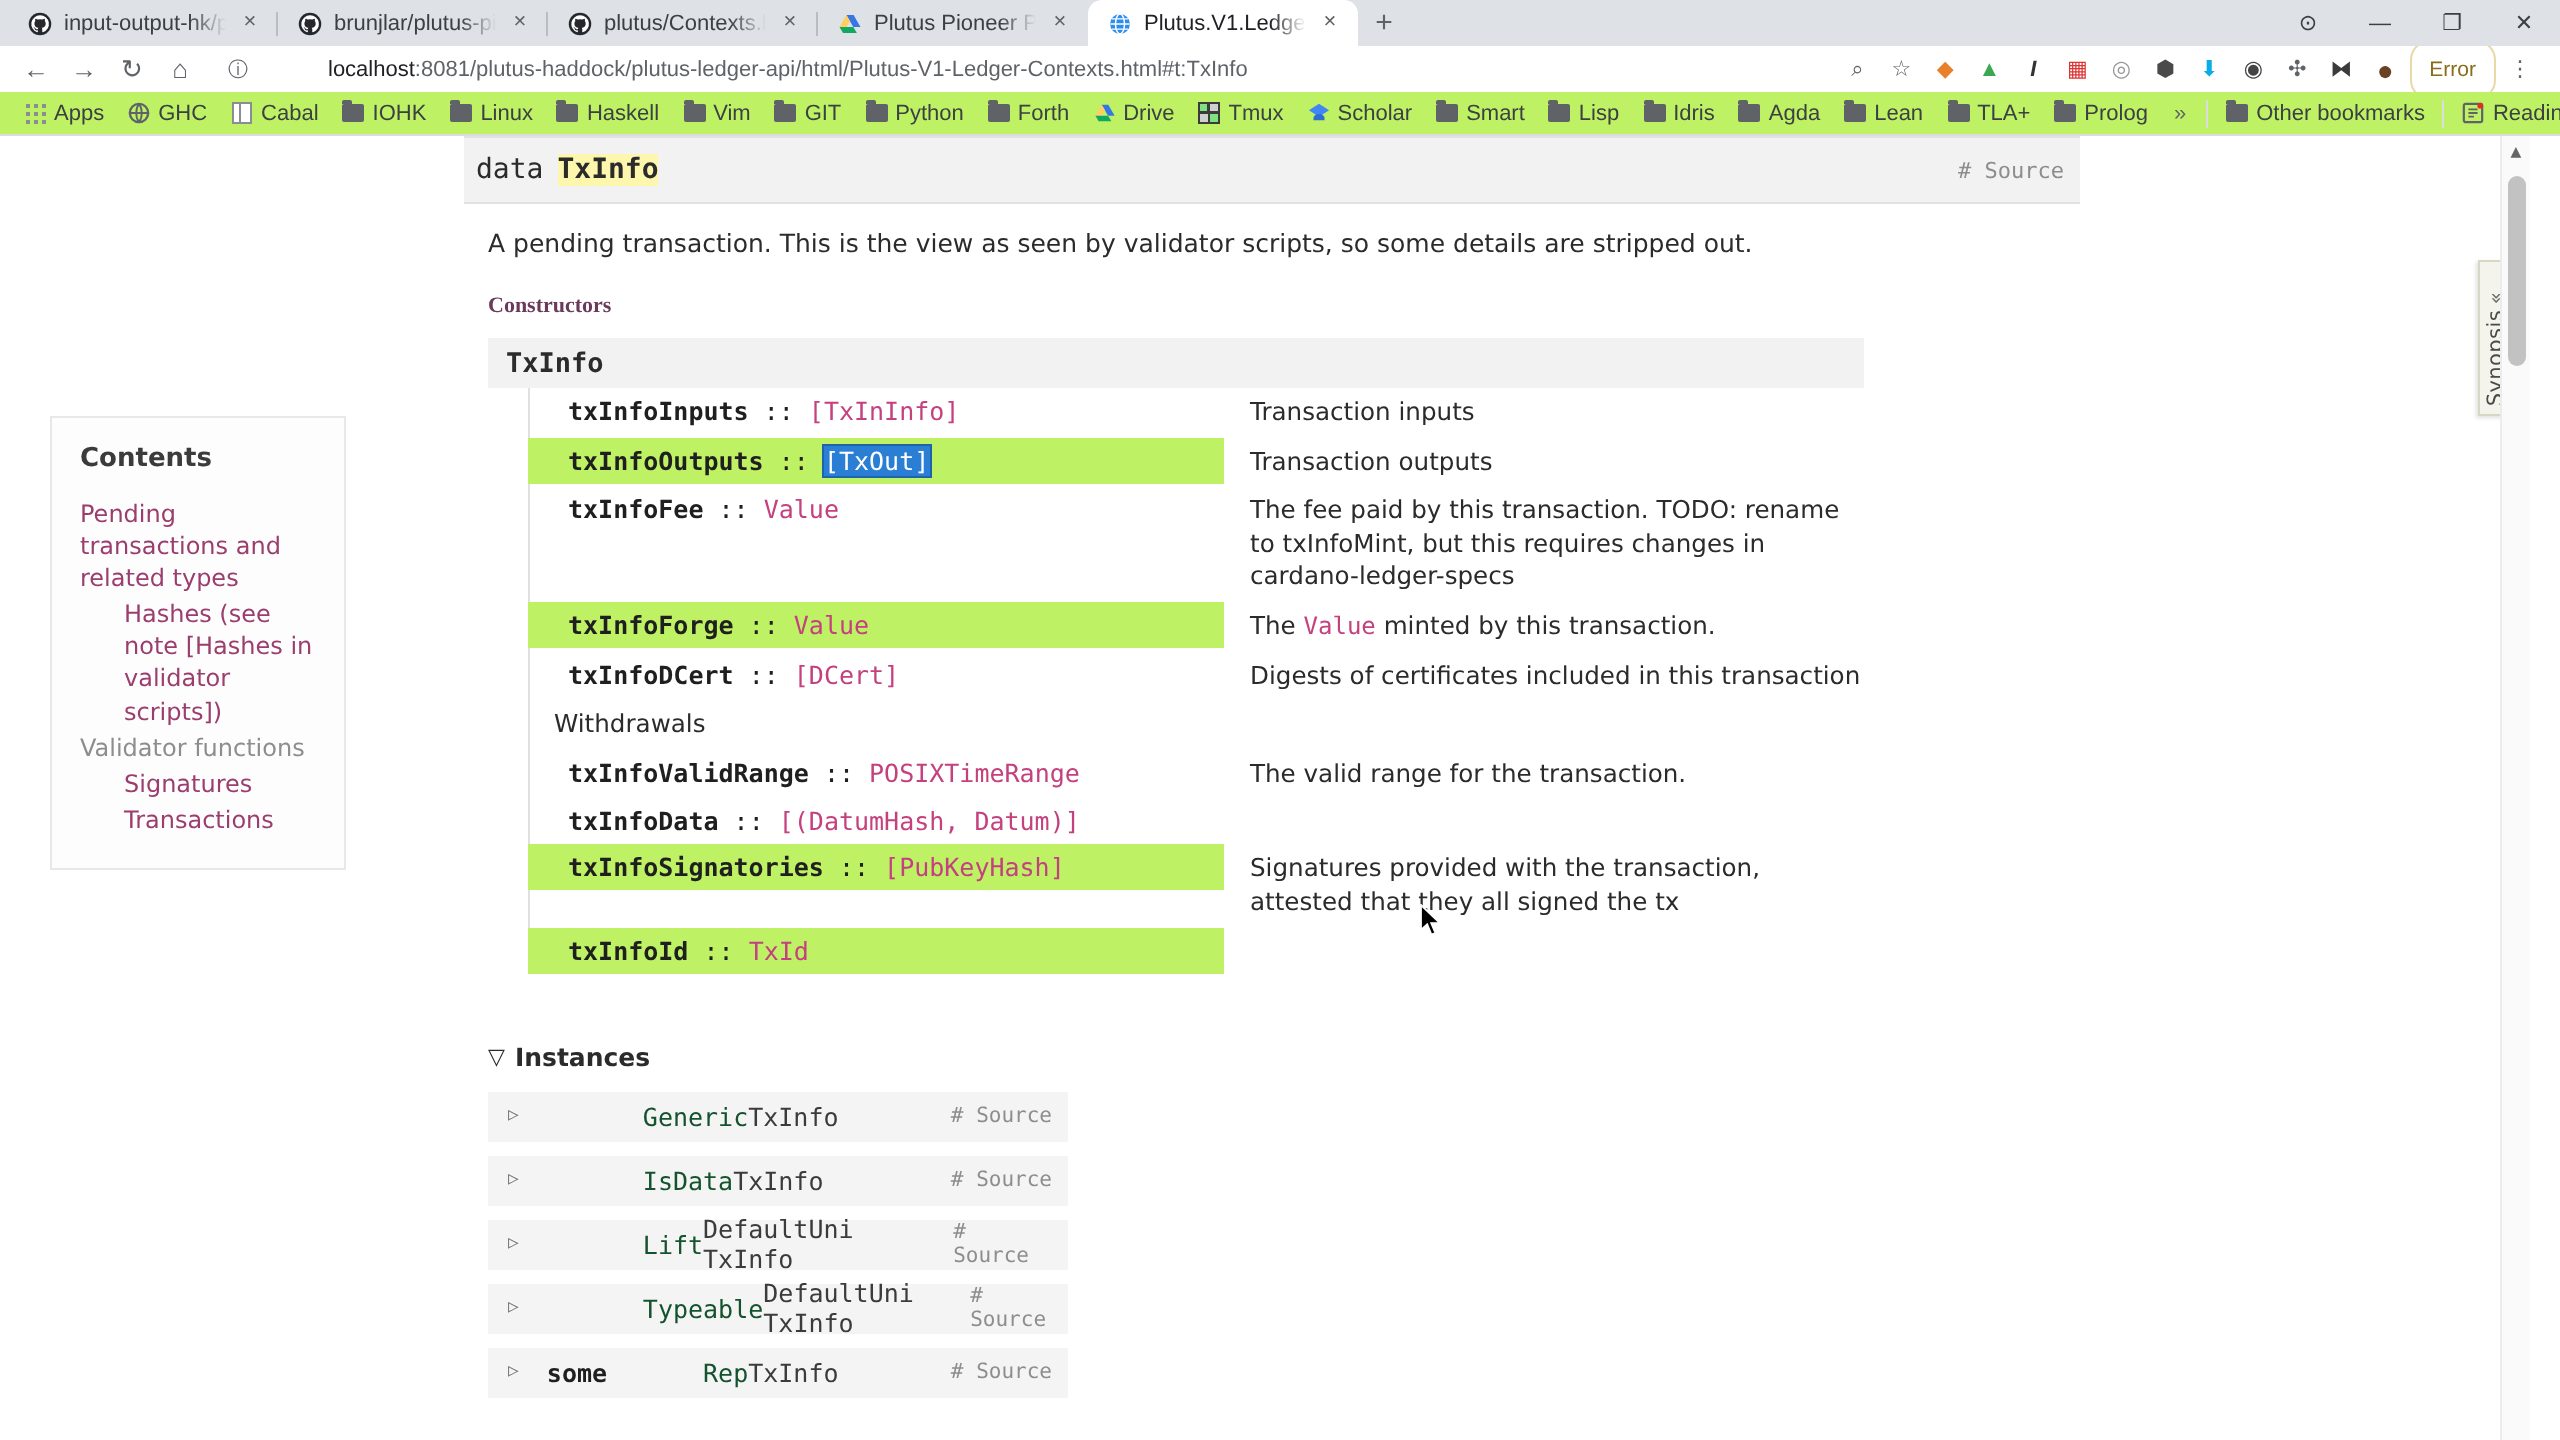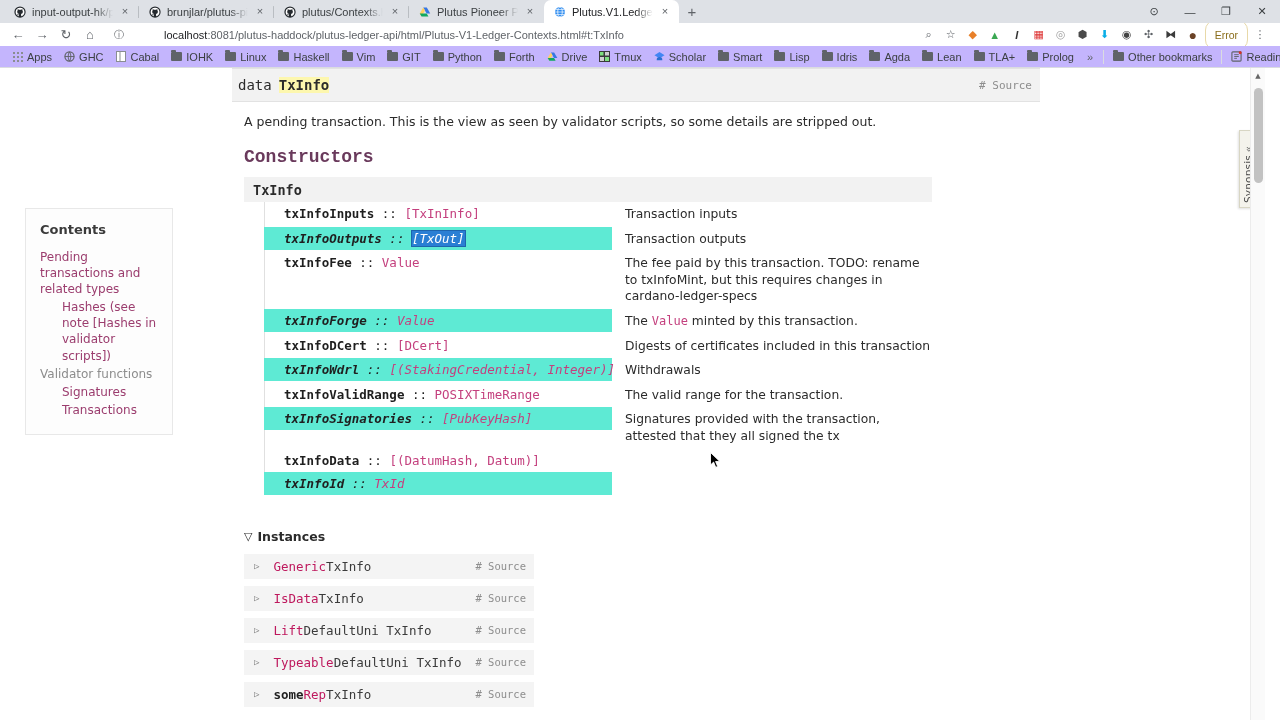--- a/index.html
+++ b/index.html
@@ -65,21 +65,21 @@
   .acticons { display:flex; align-items:center; gap:2px; padding-right:4px; }
   .acticon { width:20px; height:20px; display:flex; align-items:center;
     justify-content:center; font-size:11px; color:#5f6368; }
   .errchip {
     border:1px solid #e8d9a8; border-radius:10px; height:30px;
     display:flex; align-items:center; padding:4px 9px; font-size:10.5px;
     color:#8a6d1a; background:#fff;
   }
 
   .bookmarks {
-    height:22px; background:#c4b5fd; display:flex; align-items:center;
+    height:22px; background:#bef264; display:flex; align-items:center;
     padding:0 6px; font-size:11px; color:#3c4043; gap:0;
     border-bottom:1px solid #dadce0; position:relative;
   }
   .bm { display:flex; align-items:center; gap:4px; padding:0 6px;
     height:18px; white-space:nowrap; }
   .bm .bmi { width:11px; height:11px; display:flex; align-items:center;
      justify-content:center; flex:0 0 auto; }
   .folder { width:11px; height:9px; background:#5f6368; border-radius:1px;
      position:relative; }
   .folder::before { content:""; position:absolute; left:0; top:-2px;
@@ -119,38 +119,38 @@
     font-family:"DejaVu Sans Mono", monospace; font-size:14px; color:#2b2b2b;
   }
   .decl-head .kw { font-weight:normal; color:#2b2b2b; }
   .decl-head .nm { font-weight:bold; margin-left:7px; }
   .decl-head .nm.hl { background:#fdf7ae; }
   .srclink { margin-left:auto; font-family:"DejaVu Sans Mono", monospace;
      font-size:11px; color:#8d8d8d; }
 
   .para { padding:12px 10px 0 12px; font-size:12.5px; color:#2b2b2b; }
 
-  .sub-h { margin:18px 0 0 12px; font-size:18px; color:#6a3a5c;
-     font-weight:600; font-family:Liberation Mono, monospace; }
+  .sub-h { margin:18px 0 0 12px; font-size:11px; color:#6a3a5c;
+     font-weight:600; font-family:Liberation Serif, serif; }
 
   .ctor-box { margin:10px 0 0 12px; width:688px; }
   .ctor-title {
     background:#f2f2f2; height:25px; display:flex; align-items:center;
     padding-left:9px; font-family:"DejaVu Sans Mono", monospace;
     font-size:13.5px; font-weight:bold; color:#2b2b2b;
   }
 
   .fields { position:relative; margin-left:20px; width:668px; }
   .frow { display:flex; align-items:flex-start; position:relative; }
   .fsig {
     width:348px; flex:0 0 348px; padding:4px 6px 4px 20px;
     font-family:"DejaVu Sans Mono", monospace; font-size:12.5px;
     color:#1f1f1f; white-space:nowrap;
   }
-  .frow.zebra .fsig { background:#5eead4;font-style:italic; }
+  .frow.zebra .fsig { background:#bef264; }
   .fdesc { padding:4px 0 4px 13px; font-size:12.3px; color:#2b2b2b;
      line-height:1.35; width:446px; }
   .fname { font-weight:bold; }
   .op { color:#1f1f1f; }
   .ty { color:#c4407e; }
   .sel { background:#2a7fd4; color:#ffffff; outline:1px solid #1d64ad; }
   .fdesc .ty { color:#c4407e; font-family:"DejaVu Sans Mono", monospace;
      font-size:12px; }
   .fieldline { position:absolute; left:0; top:0; bottom:0; width:1px;
      background:#e0e0e0; }
@@ -159,21 +159,21 @@
   .inst-h { margin:34px 0 0 12px; font-size:12.5px; color:#2b2b2b;
      display:flex; align-items:center; gap:5px; font-weight:600; }
   .tri-d { font-size:11px; color:#2b2b2b; }
   .inst-list { margin:10px 0 0 12px; width:290px; }
   .inst {
     background:#f4f4f4; height:25px; display:flex; align-items:center;
     padding:0 8px 0 10px; margin-bottom:7px;
     font-family:"DejaVu Sans Mono", monospace; font-size:12.5px;
   }
   .inst .tri { color:#777; font-size:9px; margin-right:14px; }
-  .inst .cls { color:#be185d; }
+  .inst .cls { color:#14532d;margin-left:48px; }
   .inst .arg { color:#3b3b3b; }
   .inst .kwb { color:#1f1f1f; font-weight:bold; }
   .inst .srclink { font-size:10.5px; }
 
   
   .synopsis {
     position:absolute; right:9px; top:62px; width:17px; height:78px;
     background:#f4f3ec; border:1px solid #d8d6c4; border-right:none;
     display:flex; flex-direction:column-reverse; align-items:center;
     justify-content:flex-start; padding-bottom:4px;
@@ -508,37 +508,36 @@
               <div class="fsig"><span class="fname">txInfoForge</span><span class="op"> :: </span><span class="ty">Value</span></div>
               <div class="fdesc"><span>The </span><span class="ty">Value</span><span> minted by this transaction.</span></div>
             </div>
 
             <div class="frow">
               <div class="fsig"><span class="fname">txInfoDCert</span><span class="op"> :: </span><span class="ty">[DCert]</span></div>
               <div class="fdesc">Digests of certificates included in this transaction</div>
             </div>
 
             <div class="frow zebra">
-              <div class="fsig"><span class="fname">txInfoWdrl</span><span class="op"> :: </span><span class="ty">[(StakingCredential, Integer)]</span></div>
               <div class="fdesc">Withdrawals</div>
             </div>
 
             <div class="frow">
               <div class="fsig"><span class="fname">txInfoValidRange</span><span class="op"> :: </span><span class="ty">POSIXTimeRange</span></div>
               <div class="fdesc">The valid range for the transaction.</div>
             </div>
 
+            <div class="frow">
+              <div class="fsig"><span class="fname">txInfoData</span><span class="op"> :: </span><span class="ty">[(DatumHash, Datum)]</span></div>
+              <div class="fdesc"></div>
+            </div>
+
             <div class="frow zebra">
               <div class="fsig"><span class="fname">txInfoSignatories</span><span class="op"> :: </span><span class="ty">[PubKeyHash]</span></div>
               <div class="fdesc">Signatures provided with the transaction, attested that they all signed the tx</div>
-            </div>
-
-            <div class="frow">
-              <div class="fsig"><span class="fname">txInfoData</span><span class="op"> :: </span><span class="ty">[(DatumHash, Datum)]</span></div>
-              <div class="fdesc"></div>
             </div>
 
             <div class="frow zebra">
               <div class="fsig"><span class="fname">txInfoId</span><span class="op"> :: </span><span class="ty">TxId</span></div>
             </div>
           </div>
         </div>
 
         <div class="inst-h">
           <span class="tri-d">▽</span>

